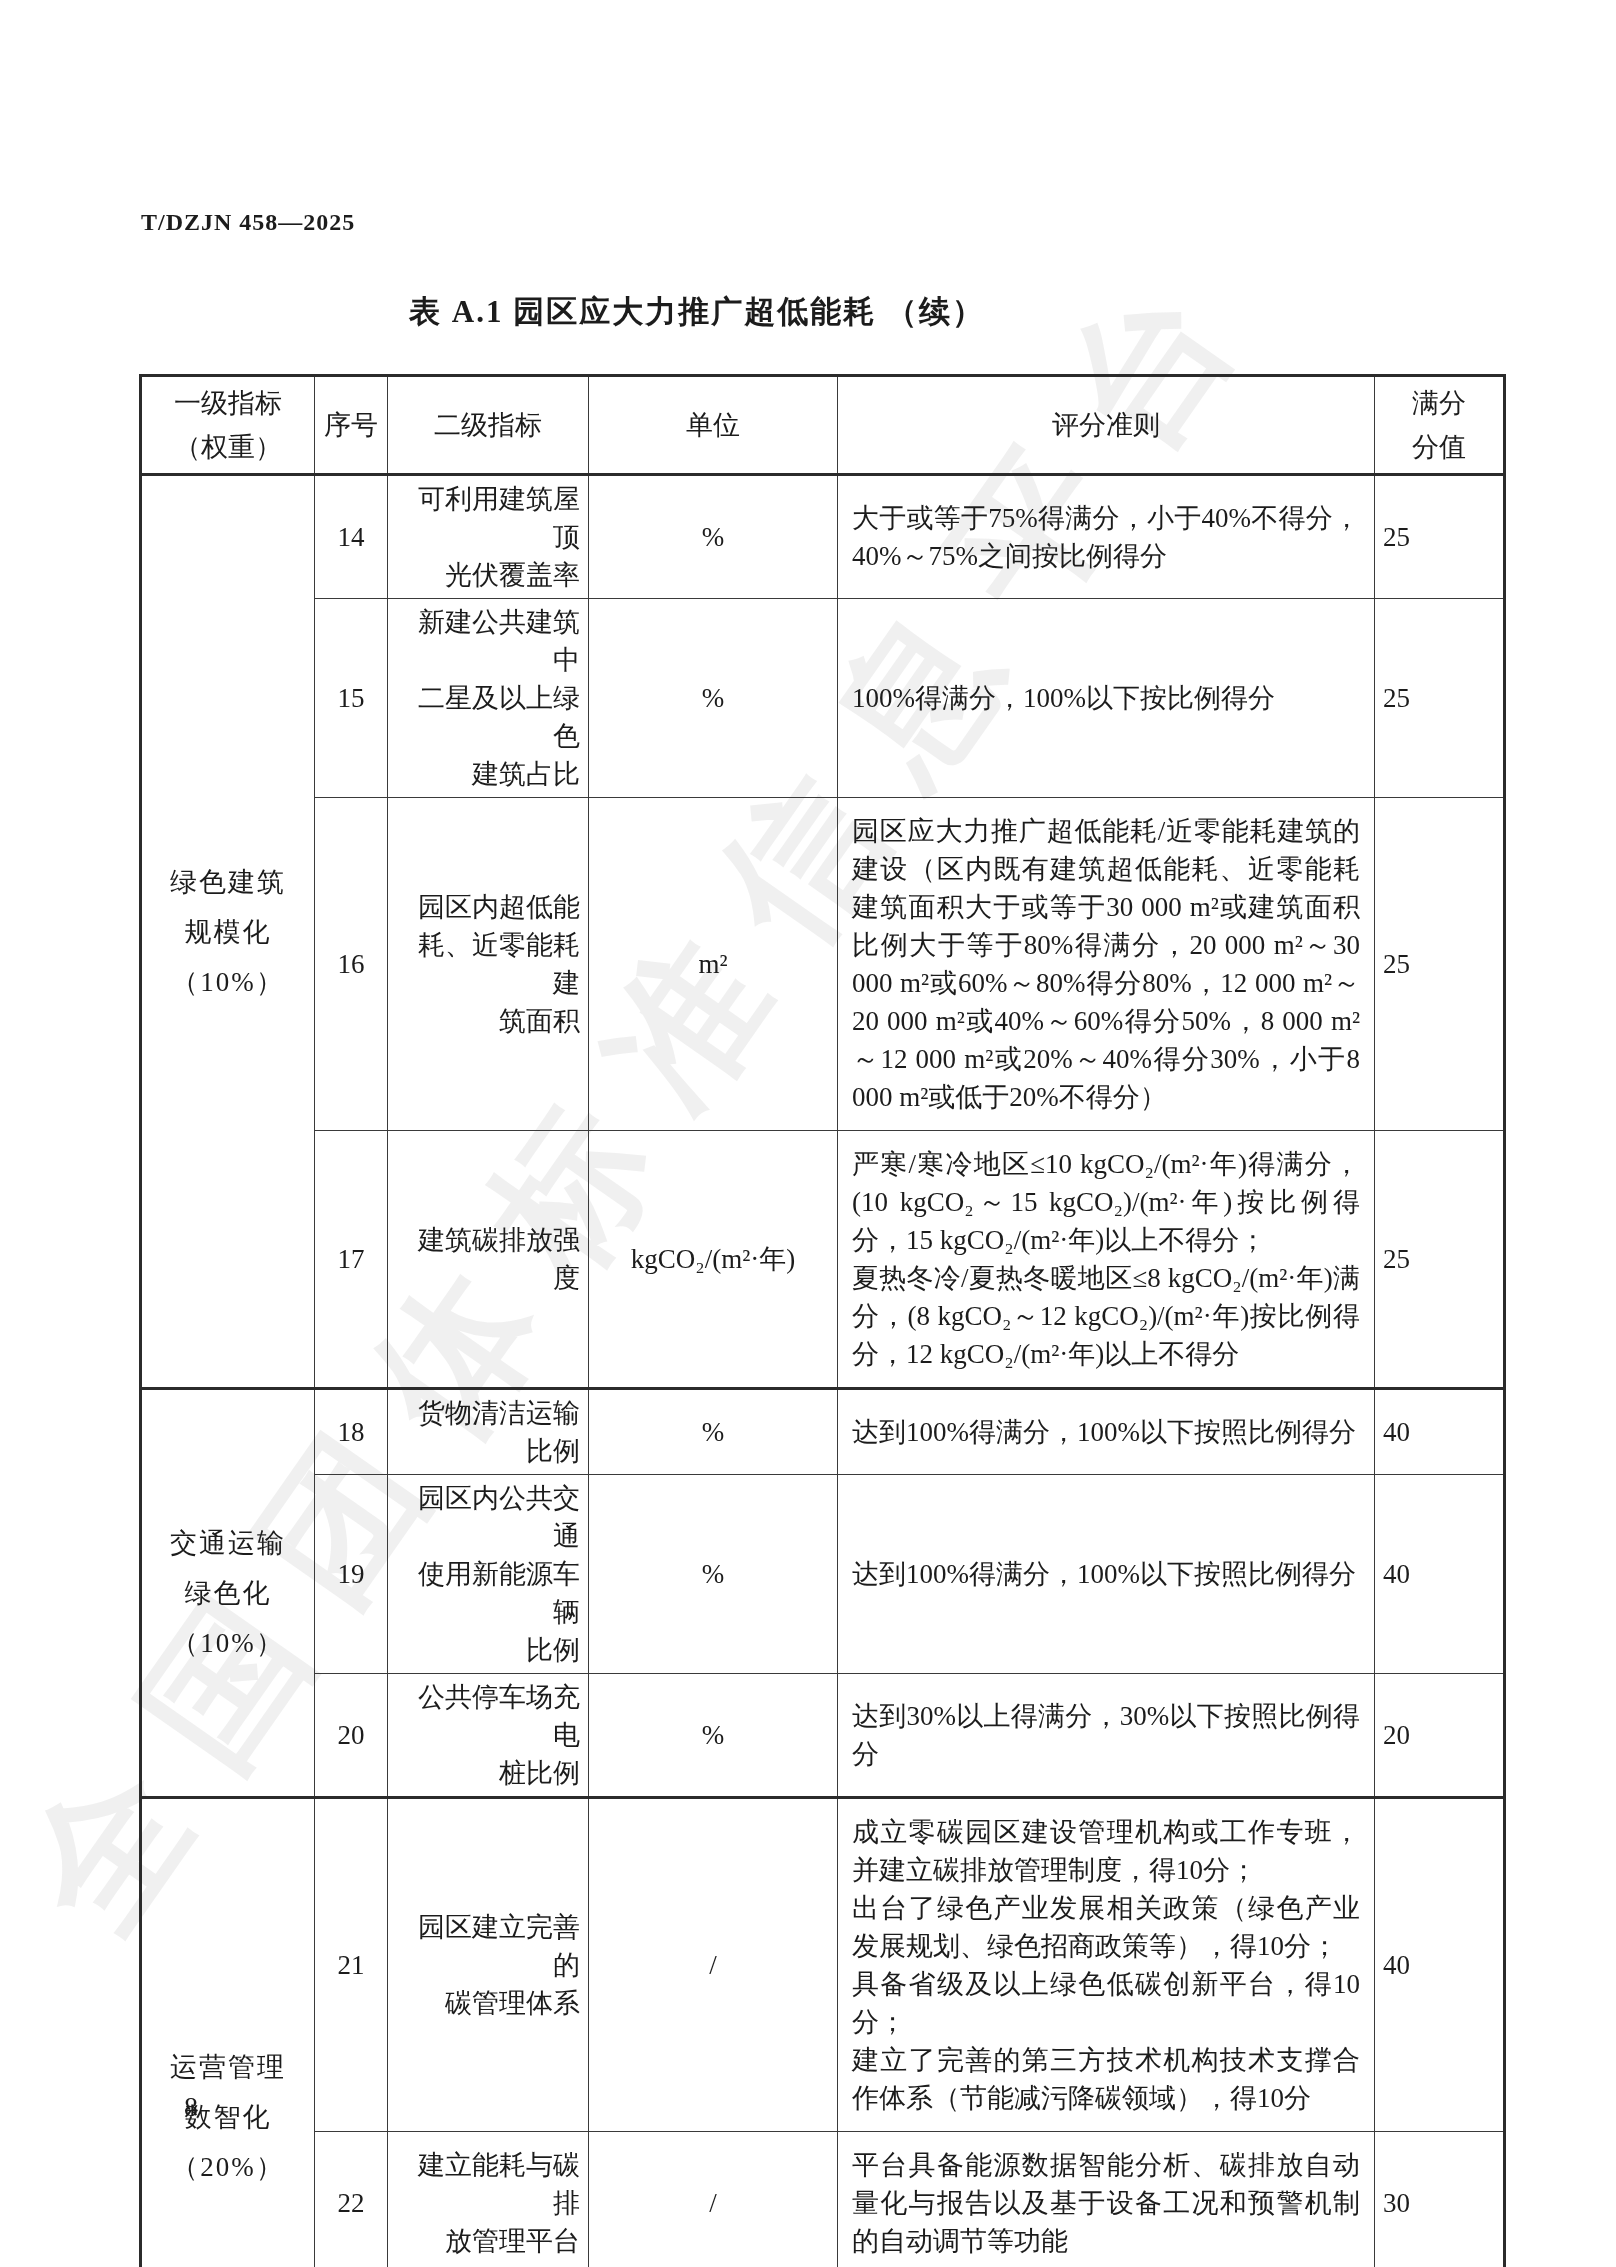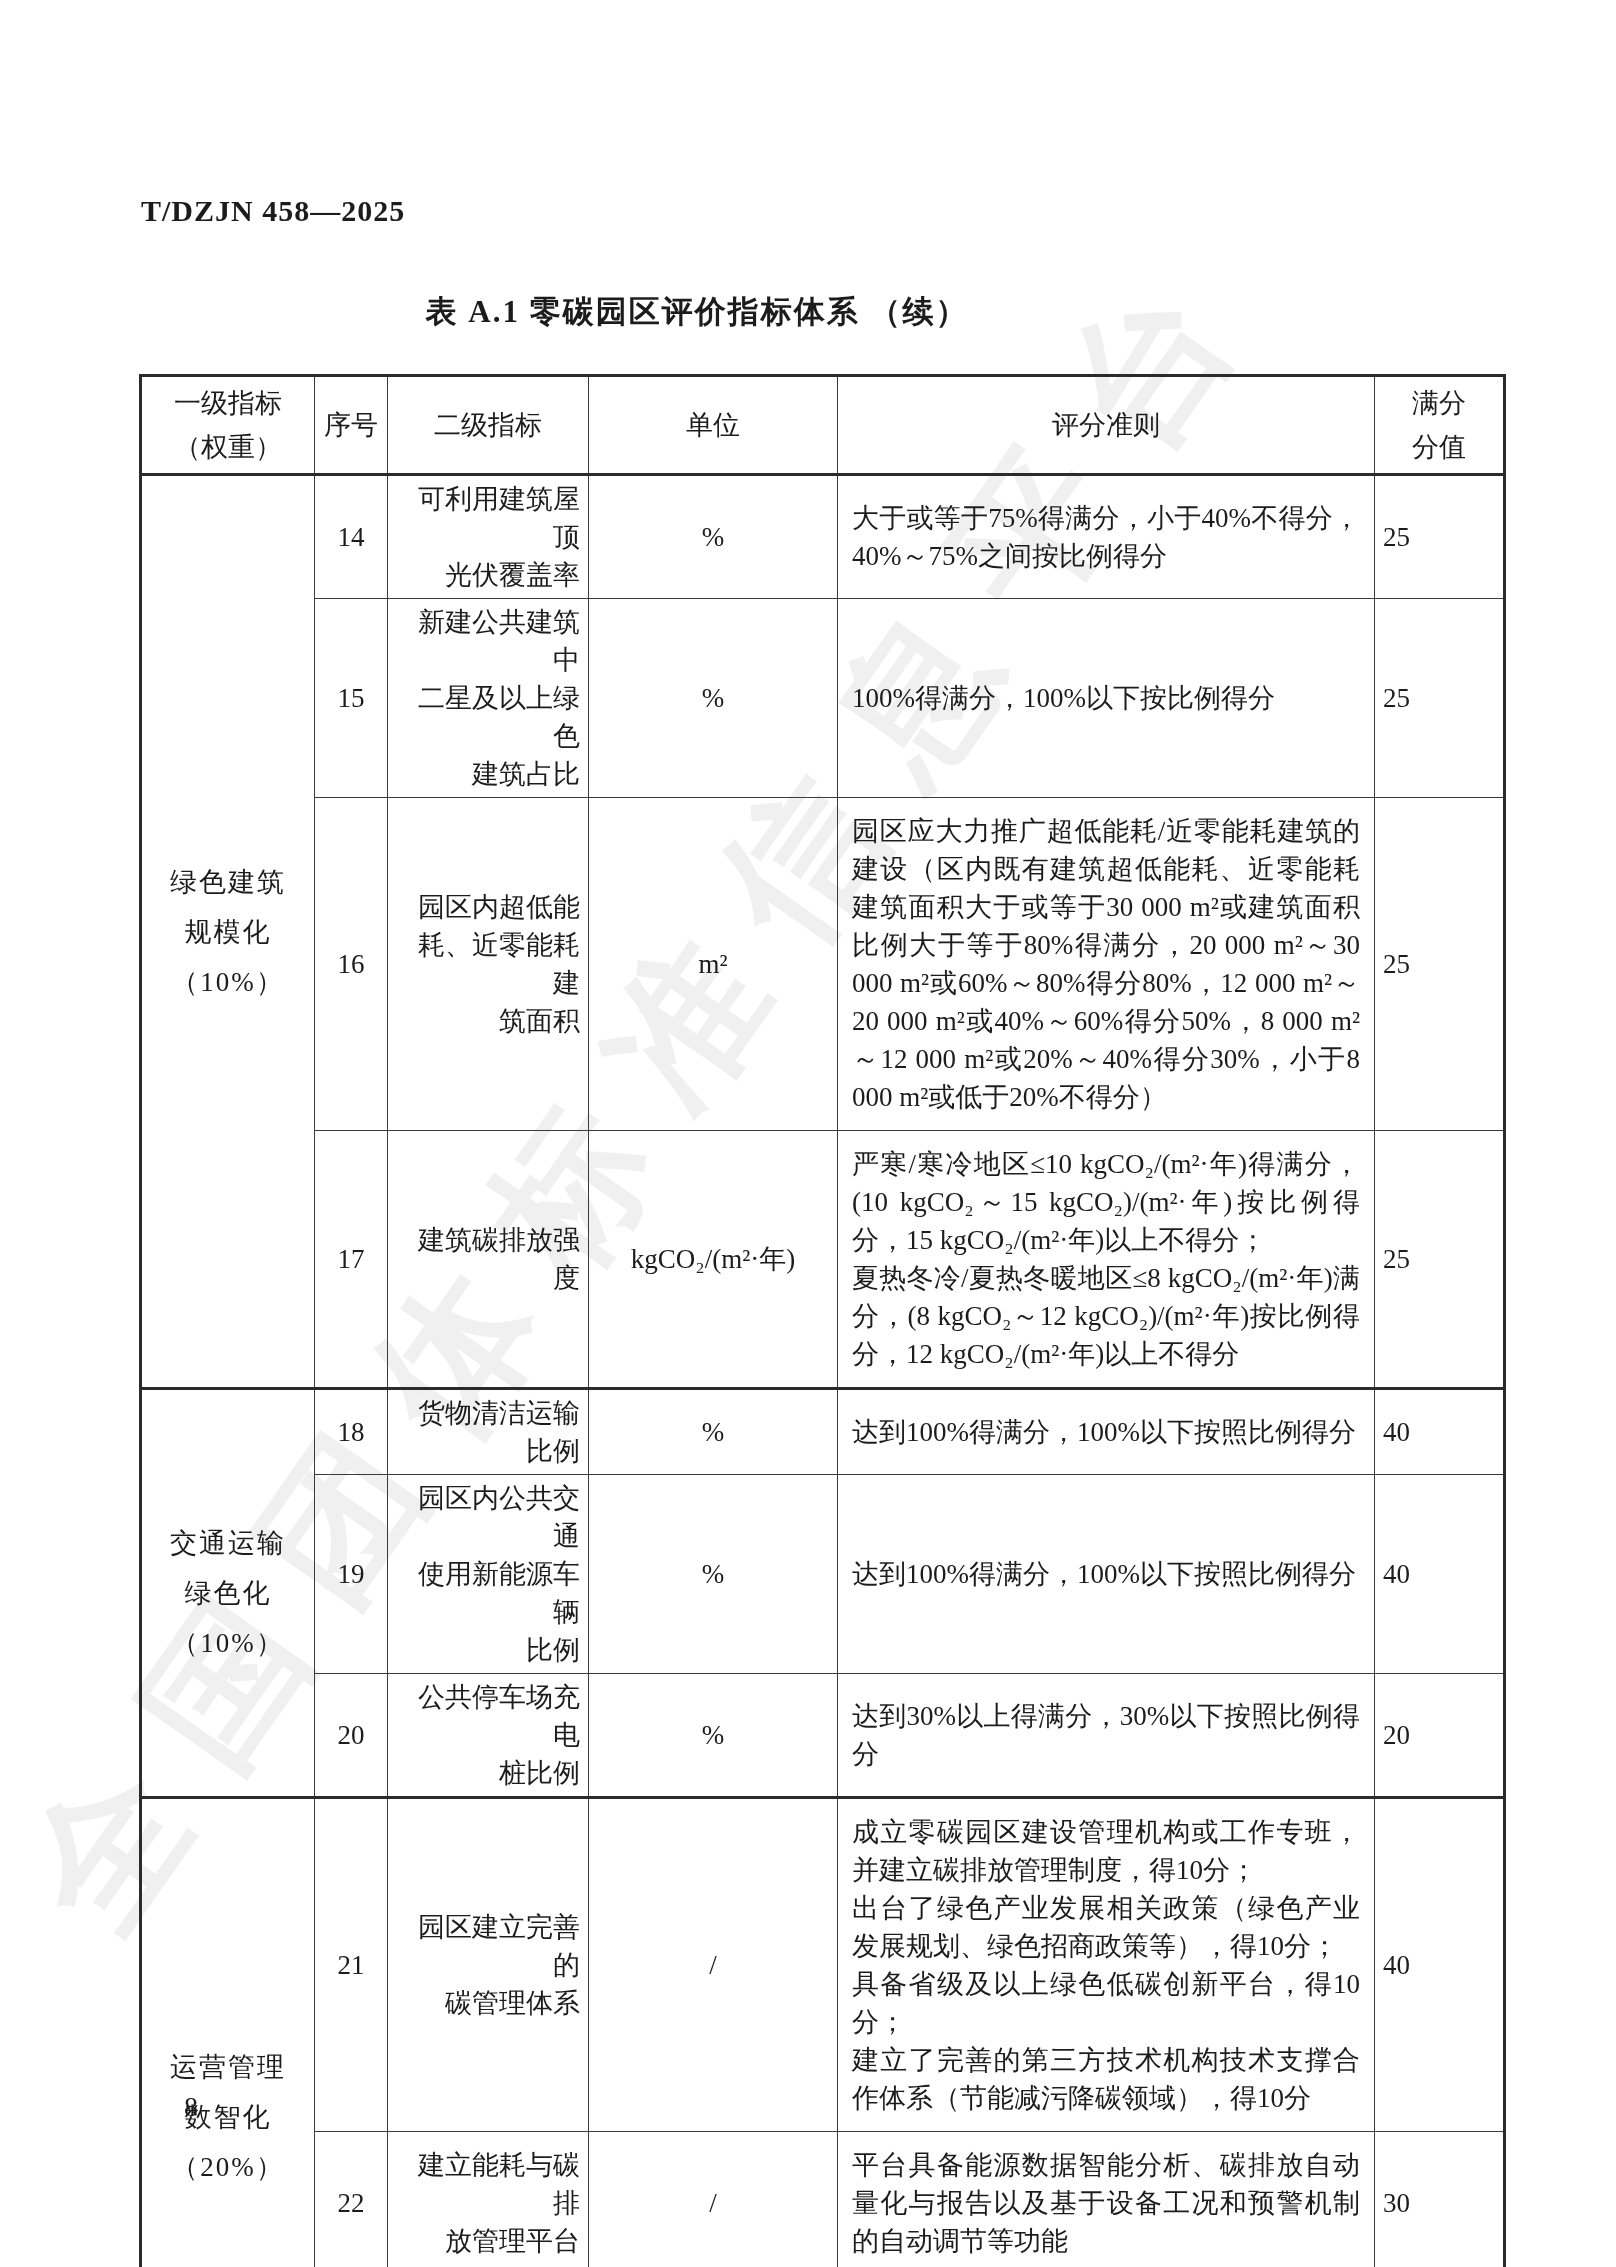--- a/index.html
+++ b/index.html
@@ -5,22 +5,22 @@
   html,body{margin:0;padding:0;}
   body{
     width:1617px;height:2267px;
     background:#ffffff;
     position:relative;
     font-family:"Liberation Serif","DejaVu Serif",serif;
     color:#1c1c1c;
     overflow:hidden;
   }
   .doc-number{
-    position:absolute;left:141px;top:194px;
-    font-size:30px;font-weight:bold;letter-spacing:1px;
+    position:absolute;left:141px;top:209px;
+    font-size:24px;font-weight:bold;letter-spacing:1px;
   }
   .table-title{
     position:absolute;left:139px;top:291px;width:1364px;
     box-sizing:border-box;padding-right:248px;
     text-align:center;font-size:31px;font-weight:bold;
     letter-spacing:2px;
   }
   .watermark{
     position:absolute;left:644px;top:1089px;
     transform:translate(-50%,-50%) rotate(-55deg);
@@ -58,21 +58,21 @@
     font-size:28px;
   }
 </style>
 </head>
 <body>
 
 <div class="watermark">全国团体标准信息平台</div>
 
 <div class="doc-number">T/DZJN 458—2025</div>
 
-<div class="table-title">表 A.1  零碳园区评价指标体系 （续）</div>
+<div class="table-title">表 A.1  园区应大力推广超低能耗 （续）</div>
 
 <table class="main-table">
   <colgroup>
     <col style="width:174px">
       <col style="width:73px">
       <col style="width:201px">
     <col style="width:249px">
       <col style="width:537px">
       <col style="width:130px">
   </colgroup>

